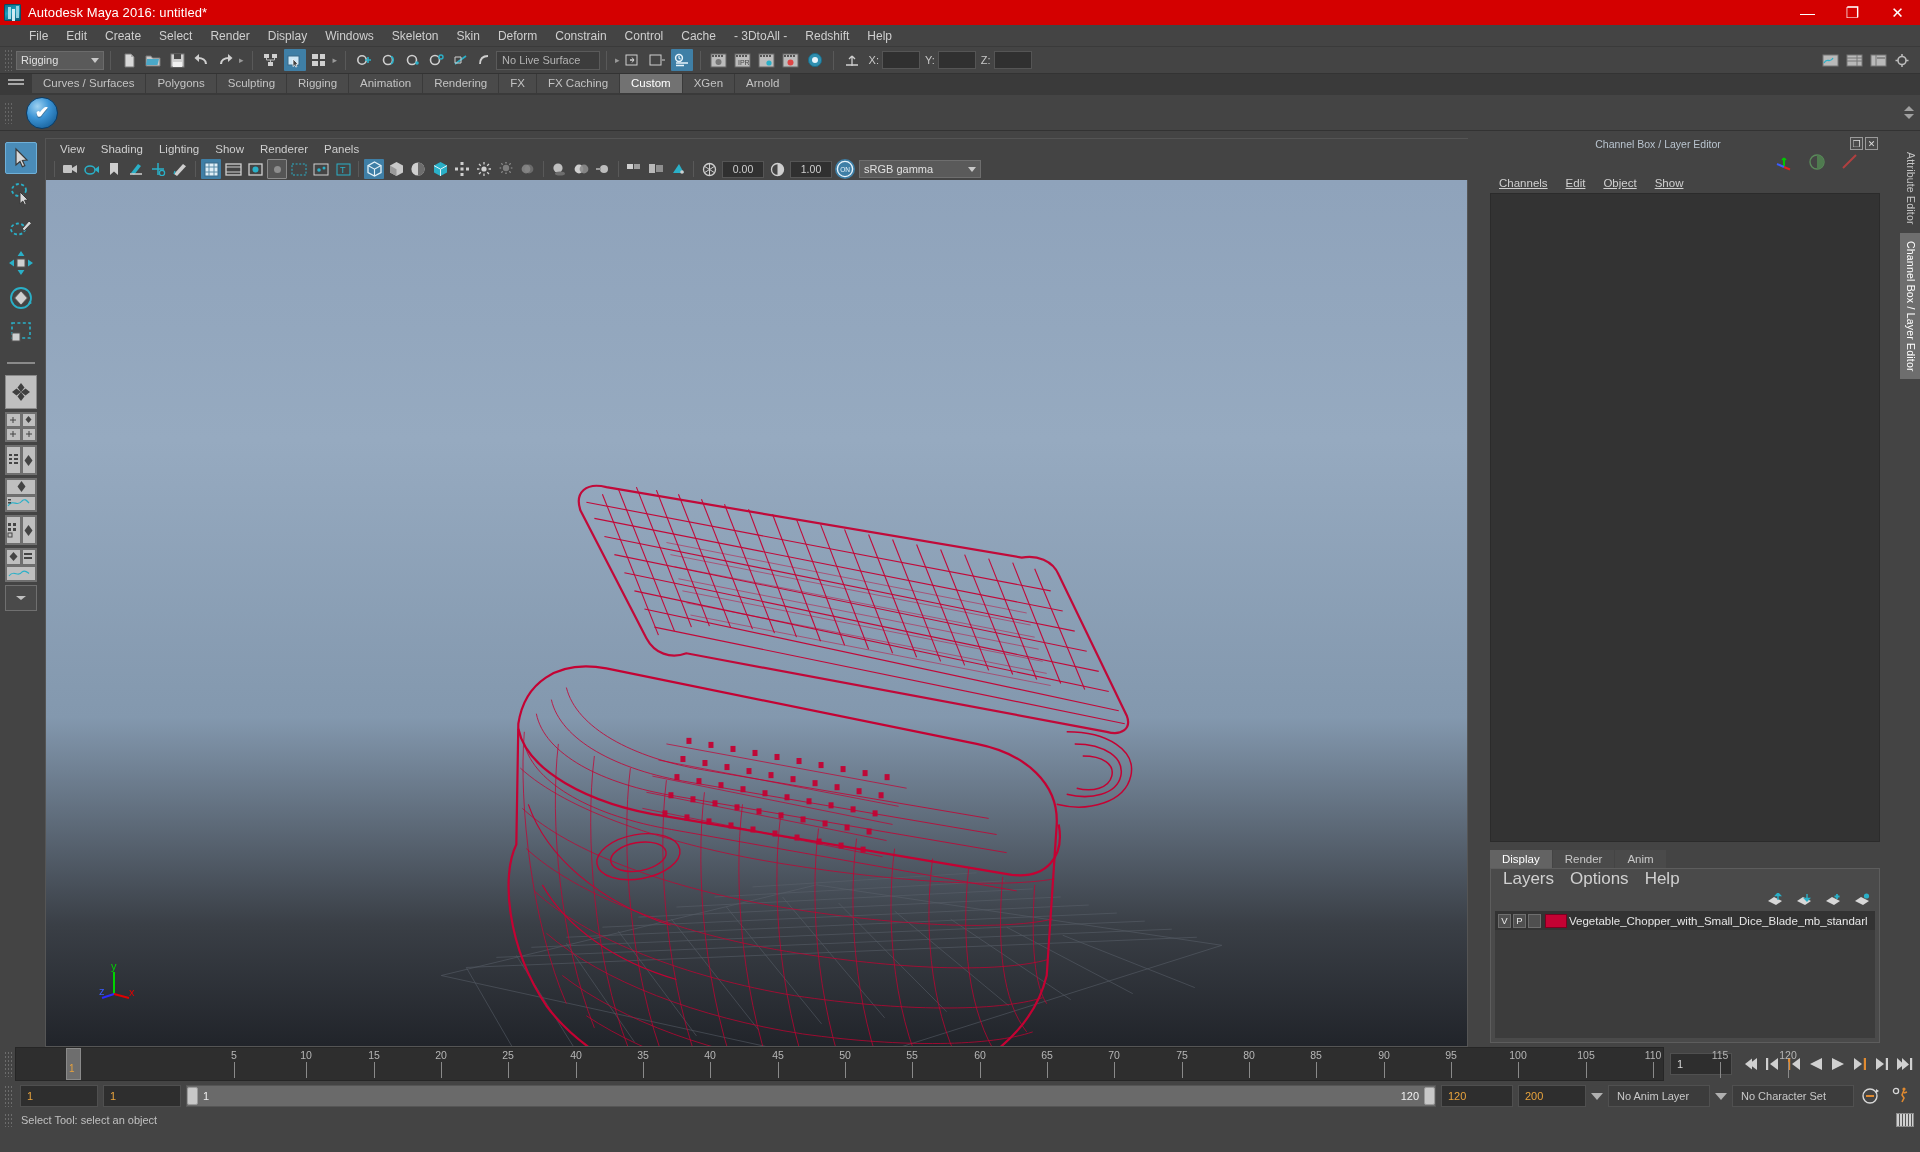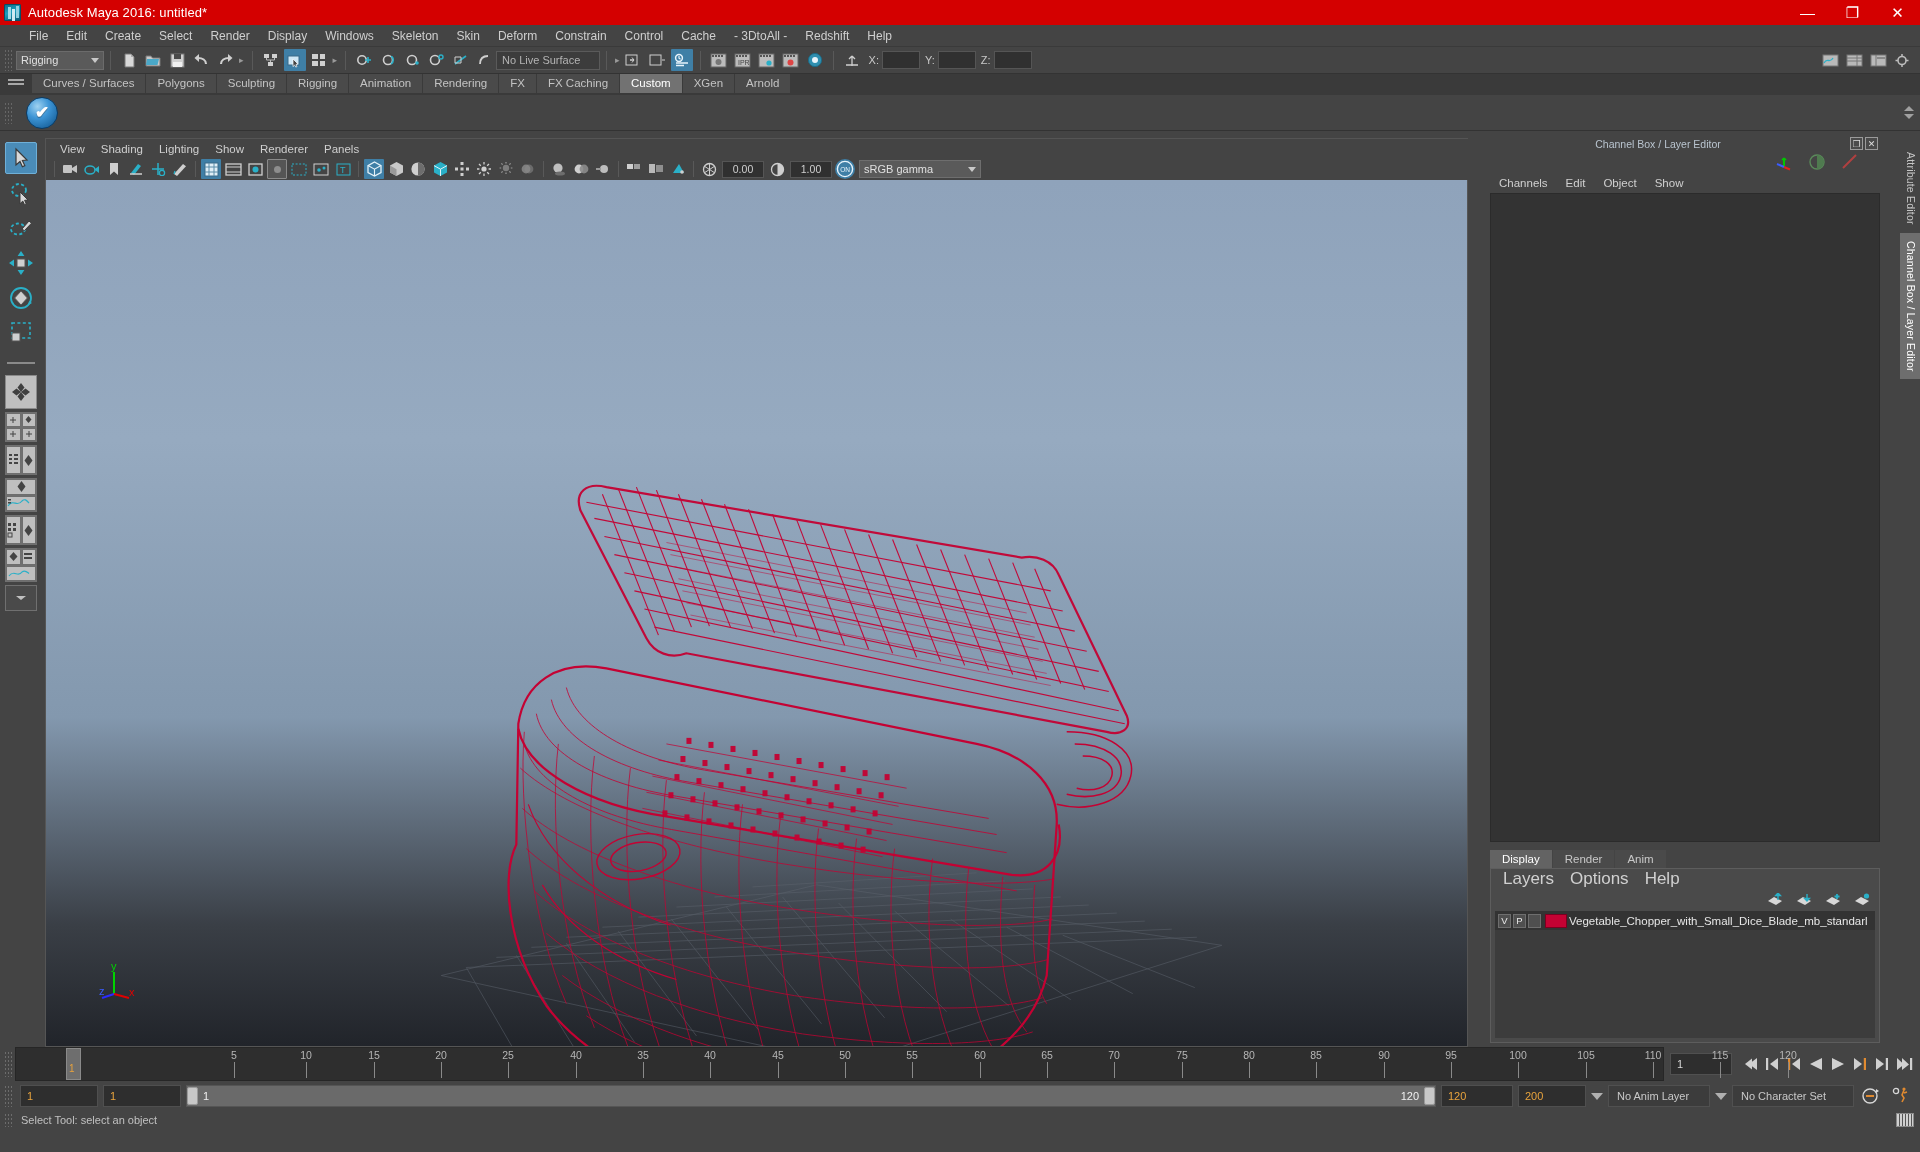--- a/index.html
+++ b/index.html
@@ -154,21 +154,21 @@
   .rd-title {
     height: 15px; display:flex; align-items:center; background:#444;
     font-size: 10.5px; color:#b9c4cf; position:relative;
   }
   .dots { flex:1; height:1px; background-image: radial-gradient(#6f6f6f .8px, transparent .8px);
     background-size: 3px 3px; margin:0 8px;}
   .rd-winbtn { width:13px;height:13px; border:1px solid #9a9a9a; color:#ddd; font-size:9px;
     display:flex;align-items:center;justify-content:center; margin-left:2px; background:#4a4a4a;}
   .rd-iconrow { height:22px; display:flex; align-items:center; justify-content:flex-end; padding-right:40px; gap:14px;}
   .cb-menus { height: 20px; display:flex; align-items:center; padding-left: 22px; }
-  .cb-menus .cm { font-size:11.5px; color:#d0d0d0; padding: 1px 9px; }
+  .cb-menus .cm { font-size:11.5px; color:#d0d0d0; padding: 1px 9px; text-decoration: underline; }
   .cb-body { flex:1; background:#333333; margin: 0 20px 0 22px; border:1px solid #2b2b2b; }
   .layer-section { margin: 6px 20px 4px 22px; }
   .layer-tabs { display:flex; align-items:flex-end; height:20px; }
   .ltab { font-size:11.5px; color:#c8c8c8; padding: 3px 12px 3px; background:#4a4a4a; margin-right:1px;}
   .ltab.active { background:#636363; color:#fff; }
   .layer-box { border:1px solid #5d5d5d; background:#4a4a4a; height: 175px; display:flex;flex-direction:column;}
   .layer-menus { display:flex; align-items:center; height:20px; padding-left:4px;}
   .layer-menus .lm { font-size:17px;color:#d0d0d0;padding:1px 8px;}
   .layer-tools { height:20px; display:flex; align-items:center; justify-content:flex-end; padding-right:8px; gap:12px;}
   .layer-list { flex:1; background:#3c3c3c; margin:2px 4px 4px; }

